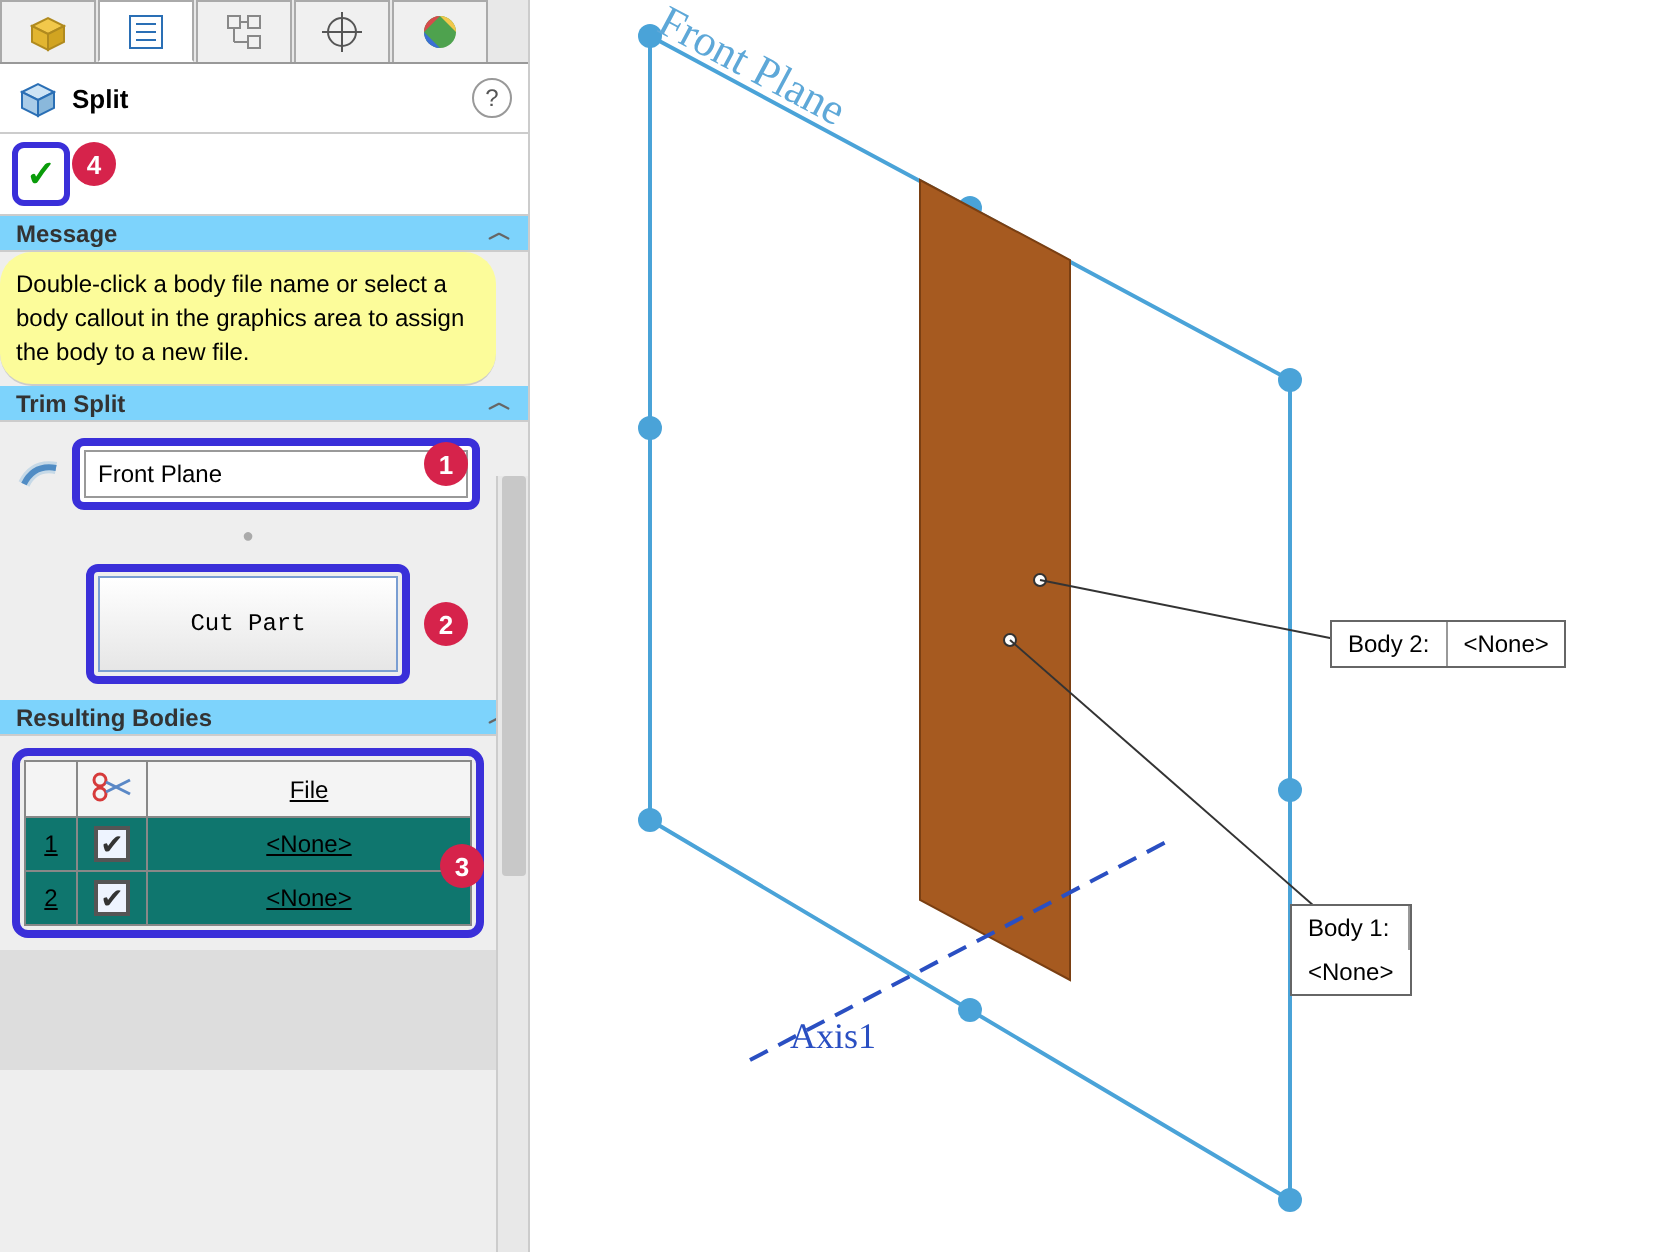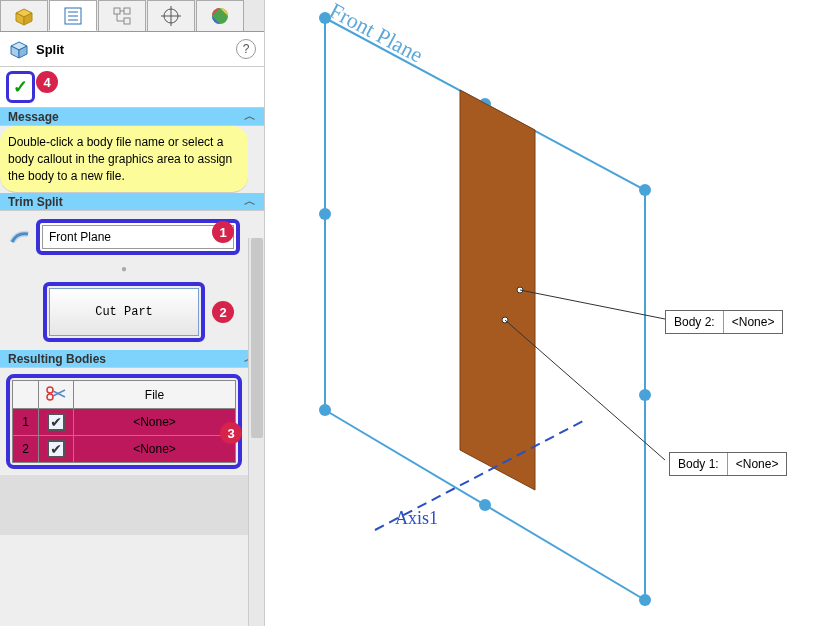--- a/index.html
+++ b/index.html
@@ -177,21 +177,22 @@
   }
   .table-highlight {
     border: 4px solid #3a2fd9;
     border-radius: 8px;
     padding: 2px;
     position: relative;
   }
   table.rb {
     border-collapse: collapse;
     width: 100%;
-    background: #be185d;
+    background: #0f766e;
+    text-decoration: underline;
   }
   table.rb td, table.rb th {
     border: 1px solid #888;
     padding: 4px 6px;
     text-align: center;
     font-size: 12px;
     font-weight: normal;
   }
   table.rb th { background: #f4f4f4; }
   .chk {
@@ -411,17 +412,17 @@
     <circle cx="240" cy="320" r="3" fill="#fff" stroke="#333"></circle>
     <line x1="240" y1="320" x2="400" y2="460" stroke="#333"></line>
   </svg>
   <div class="plane-label" style="position:absolute;left:60px;top:20px;">Front Plane</div>
   <div style="position:absolute;left:130px;top:508px;font-family:'Comic Sans MS',cursive;color:#2a4fc2;font-size:18px;">Axis1</div>
 
   <div class="callout" style="left:400px; top:310px;align-items:flex-end;">
     <div class="c-label">Body 2:</div>
     <div class="c-value">&lt;None&gt;</div>
   </div>
-  <div class="callout" style="left:404px; top:452px;">
+  <div class="callout" style="left:380px; top:452px;flex-direction:column;">
     <div class="c-label">Body 1:</div>
     <div class="c-value">&lt;None&gt;</div>
   </div>
 </div>
 
 </body></html>

